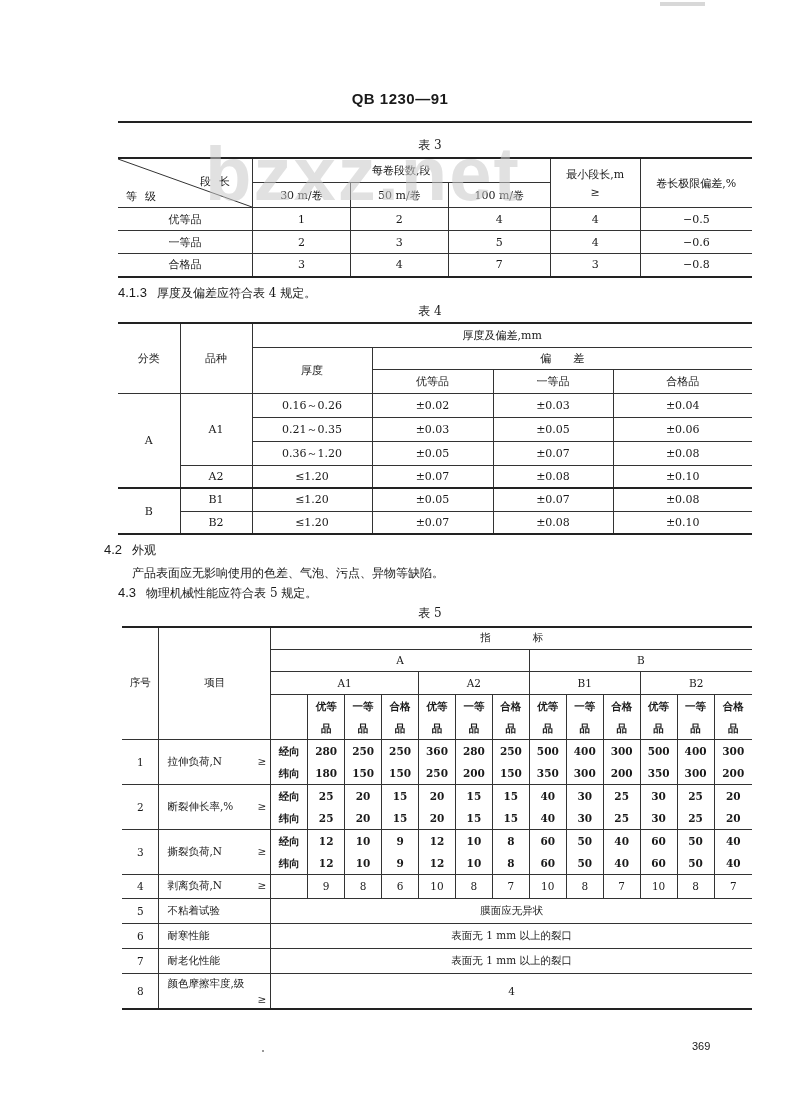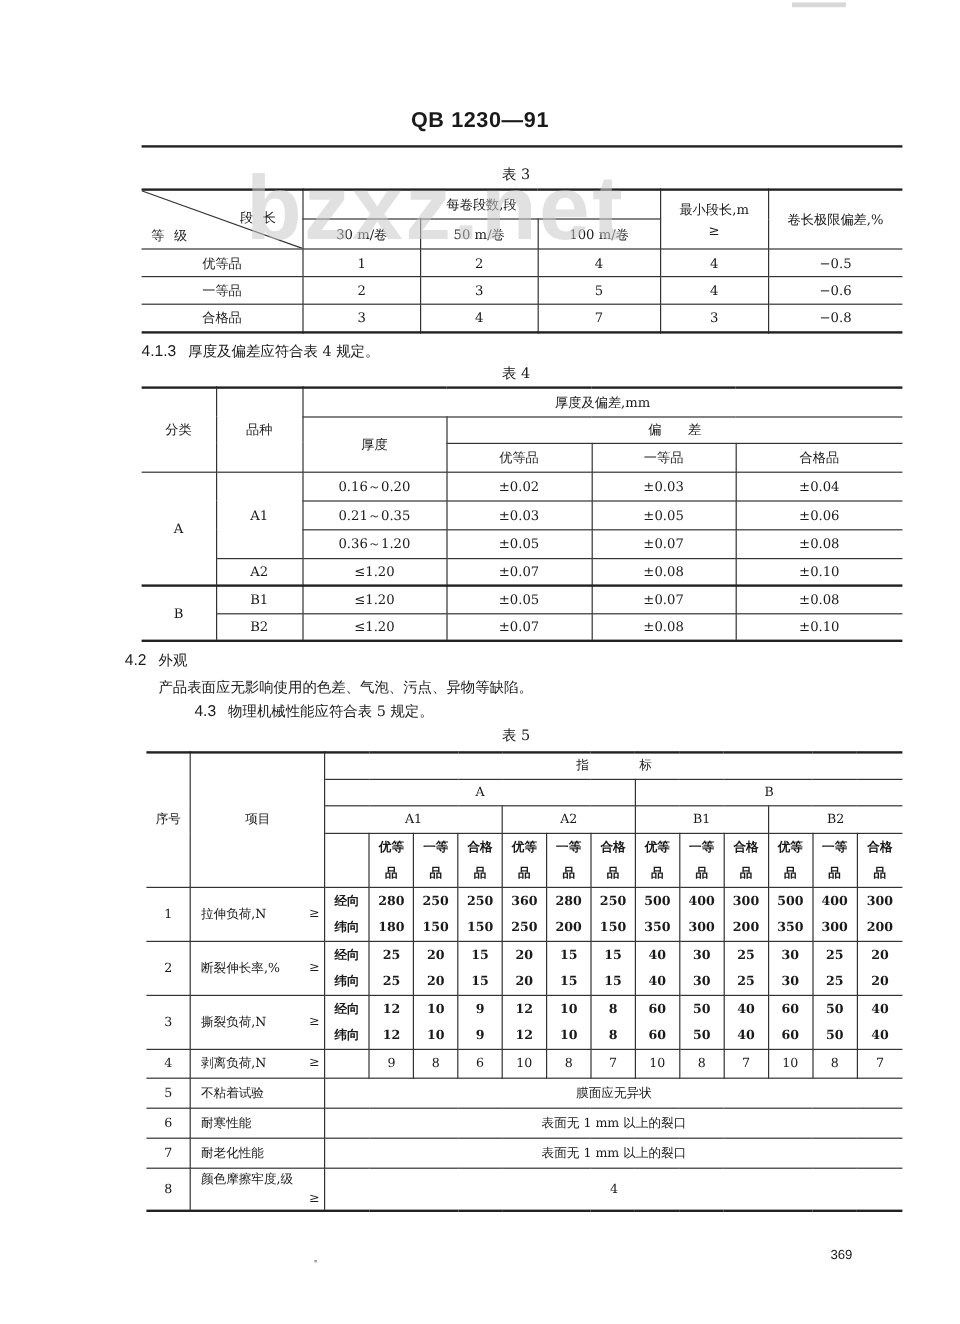--- a/index.html
+++ b/index.html
@@ -2,21 +2,21 @@
 <html><head>
 <meta charset="utf-8">
 <style>
   html, body { margin: 0; padding: 0; background: #ffffff; }
   body {
     width: 800px; height: 1103px; position: relative; overflow: hidden;
     font-family: "DejaVu Serif", "Liberation Serif", serif;
     color: #1a1a1a;
   }
   .hdr-mark { position:absolute; left:660px; top:2px; width:45px; height:4px; background:#d8d8d8; }
-  .doc-code { position:absolute; left:0; width:800px; top:90px; text-align:center; font-family:"Liberation Sans", sans-serif; font-size:18px; font-weight:bold; letter-spacing:0.5px; }
+  .doc-code { position:absolute; left:0; width:800px; top:90px; text-align:center; font-family:"Liberation Sans", sans-serif; font-size:15px; font-weight:bold; letter-spacing:0.5px; }
   .rule { position:absolute; left:118px; width:634px; height:2px; background:#222; }
   .tcap { position:absolute; left:0; width:860px; text-align:center; font-size:12px; }
   .para { position:absolute; font-size:12px; white-space:nowrap; }
   .secno { font-family:"Liberation Sans", sans-serif; font-size:13px; margin-right:10px; }
   .watermark {
     position:absolute; left:205px; top:130px; font-family:"Liberation Sans", sans-serif;
     font-size:76px; font-weight:bold; color:rgba(200,200,200,0.55); letter-spacing:2px;
     pointer-events:none; z-index:5;
   }
   table { position:absolute; border-collapse:collapse; font-size:11px; }
@@ -127,21 +127,21 @@
     <td colspan="3">偏　　差</td>
   </tr>
   <tr style="height:24px">
     <td>优等品</td>
     <td>一等品</td>
     <td>合格品</td>
   </tr>
   <tr style="height:24px">
     <td rowspan="4">A</td>
     <td rowspan="3">A1</td>
-    <td>0.16～0.20</td>
+    <td>0.16～0.26</td>
     <td>±0.02</td>
     <td>±0.03</td>
     <td>±0.04</td>
   </tr>
   <tr style="height:24px">
     <td>0.21～0.35</td>
     <td>±0.03</td>
     <td>±0.05</td>
     <td>±0.06</td>
   </tr>
@@ -173,21 +173,21 @@
     <td>±0.08</td>
     <td>±0.10</td>
   </tr>
 </tbody>
   </table>
 
 <div class="para" style="left:104px; top:542px;">
   <span class="secno">4.2</span><span>外观</span>
 </div>
 <div class="para" style="left:132px; top:565px;">产品表面应无影响使用的色差、气泡、污点、异物等缺陷。</div>
-<div class="para" style="left:118px; top:585px;margin-left:44px;">
+<div class="para" style="left:118px; top:585px;">
   <span class="secno">4.3</span><span>物理机械性能应符合表 5 规定。</span>
 </div>
 
 <div class="tcap" style="top:605px">表 5</div>
 <table class="t" style="left:122px; top:626px; width:630px; font-size:10.5px;">
   <colgroup>
     <col style="width:36px">
       <col style="width:109px">
       <col style="width:36px">
     <col style="width:36px">

